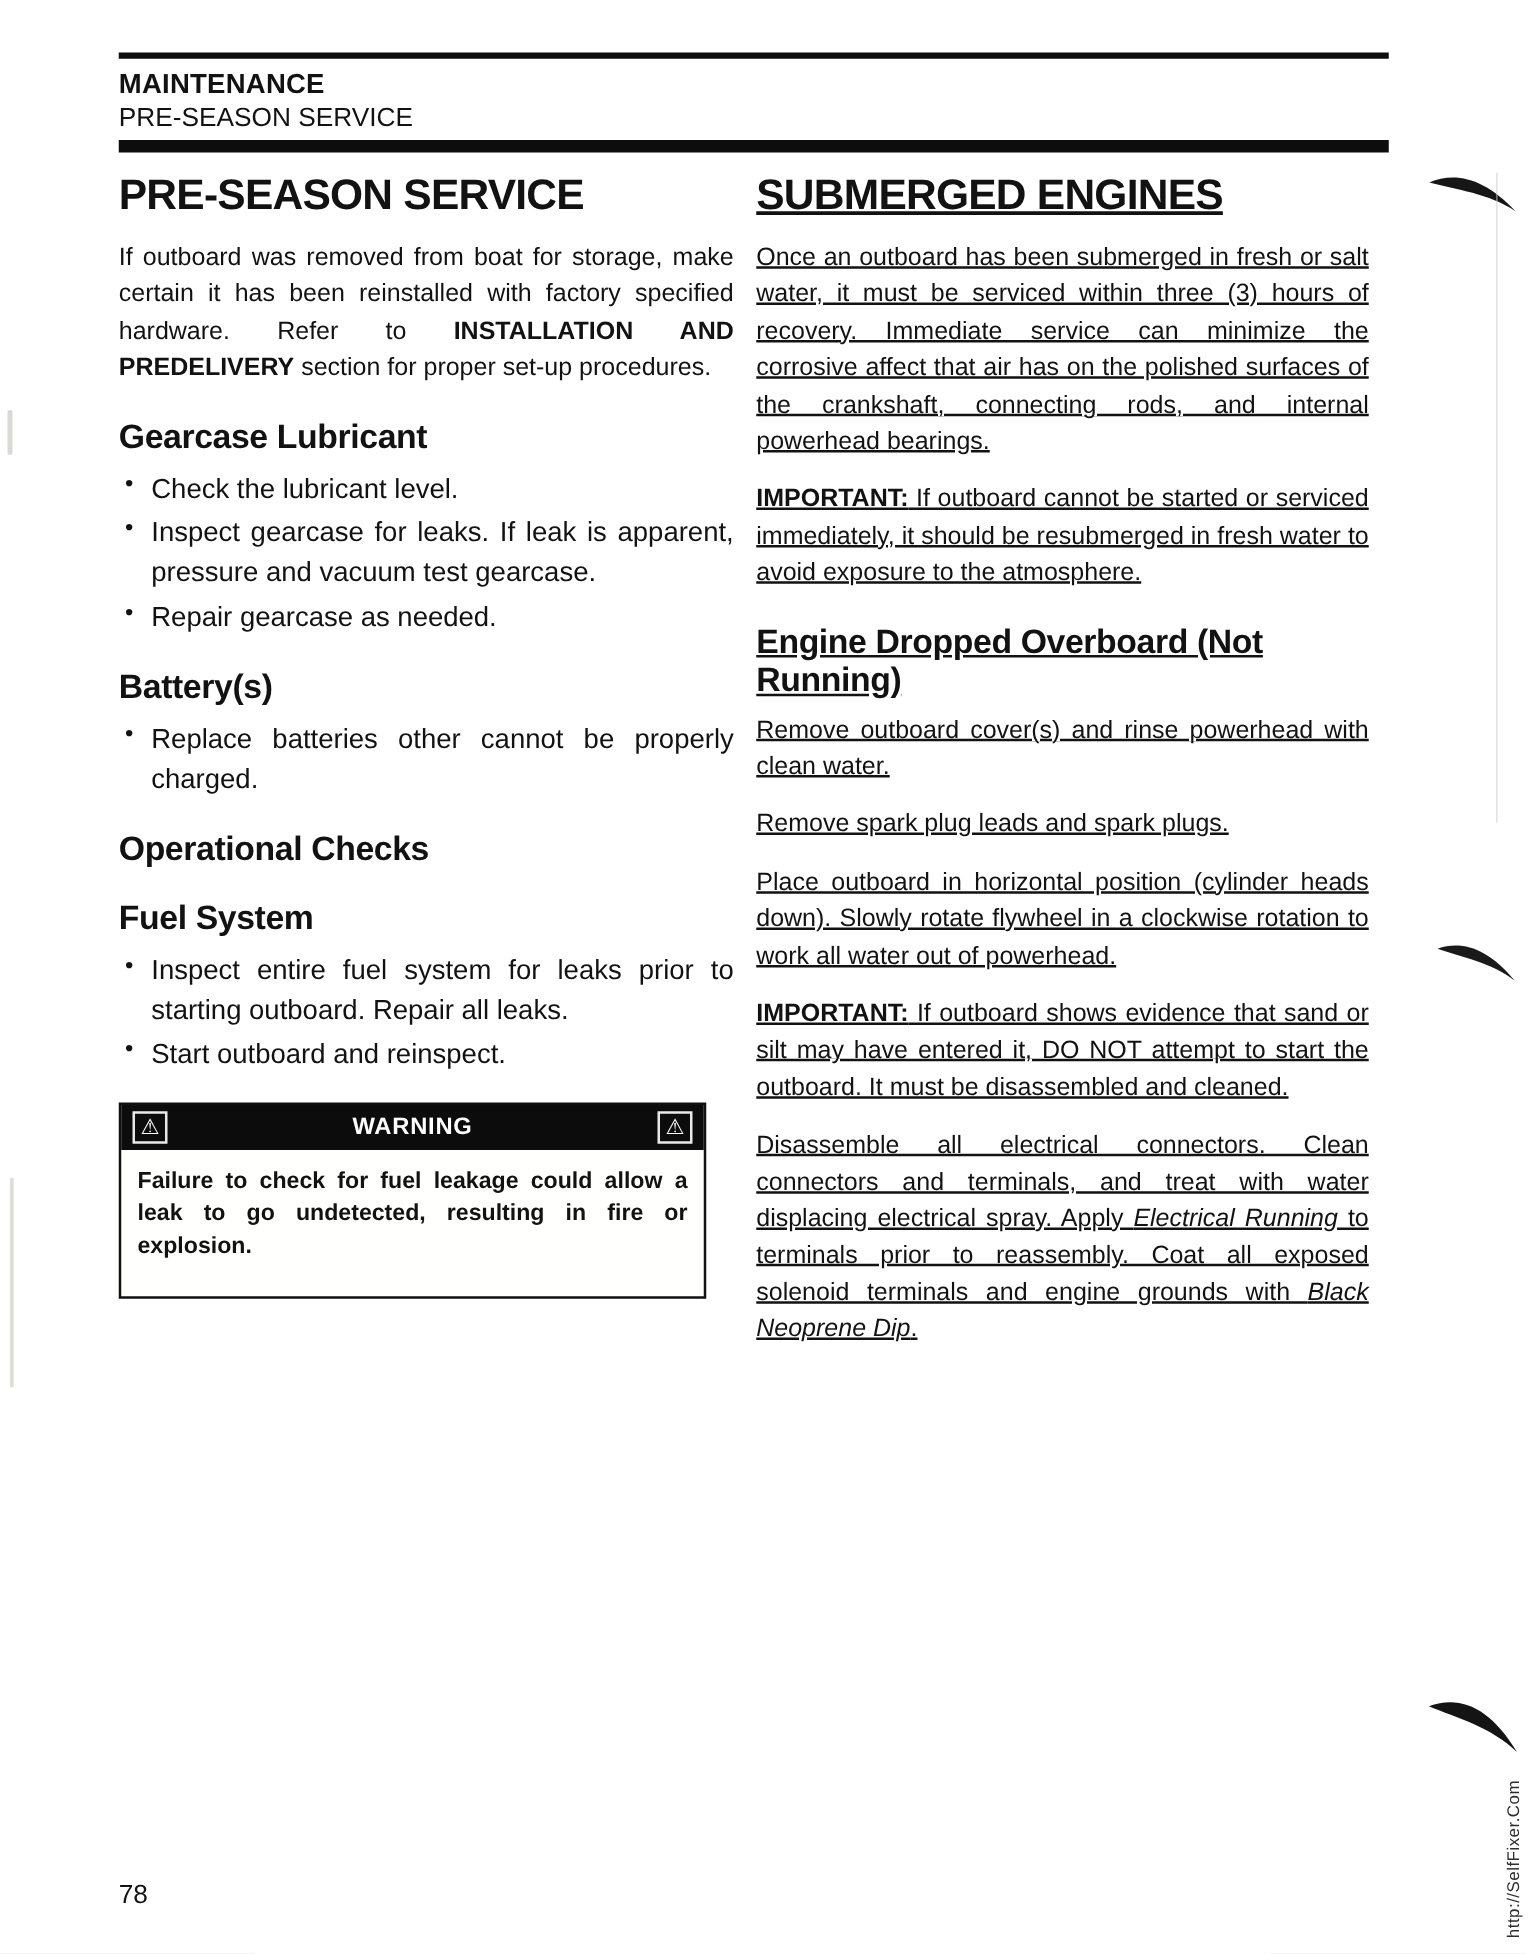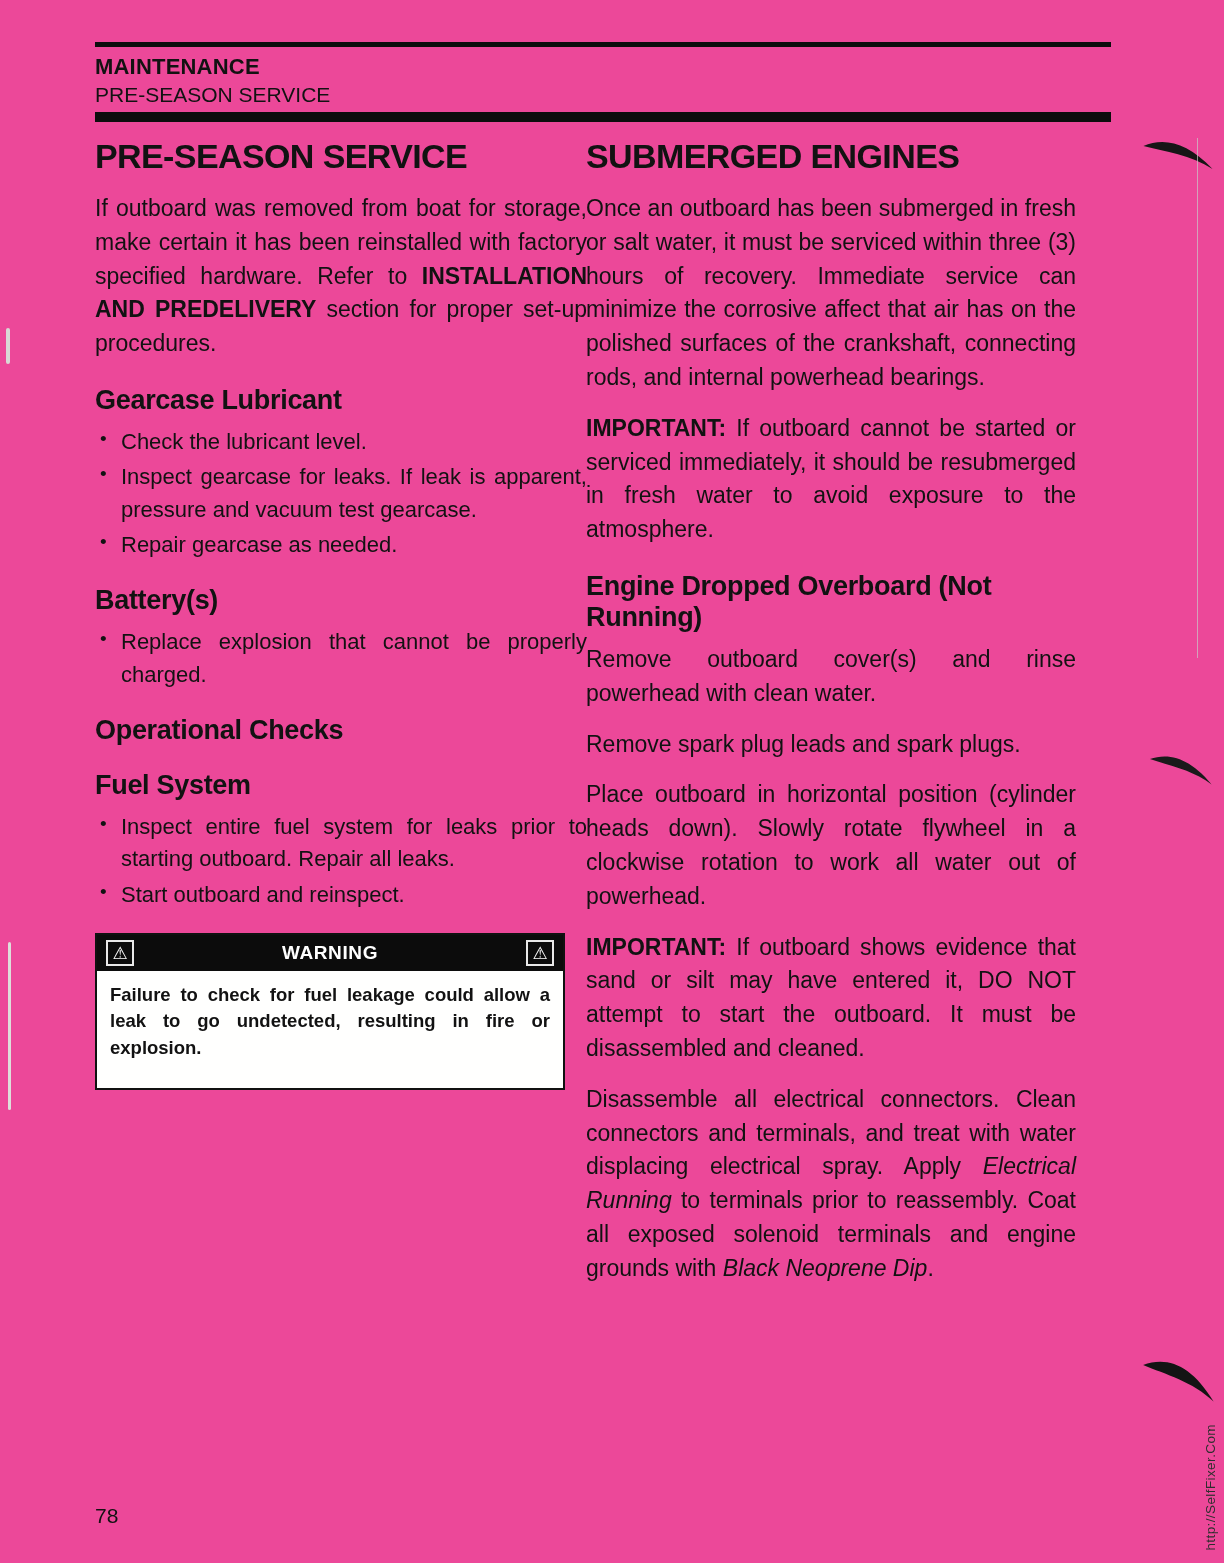--- a/index.html
+++ b/index.html
@@ -1,38 +1,38 @@
 <!DOCTYPE html>
 <html><head>
 <meta charset="utf-8">
 <style>
   html, body { margin:0; padding:0; background:#e8e8e8; }
   .page {
     position:relative;
     width:1224px; height:1563px;
-    background:#ec4899;
+    background:#ffffff;
     font-family:"Liberation Sans", sans-serif;
     color:#121212;
     overflow:hidden;
     margin:0 auto;
   }
   
   .rule-top   { position:absolute; left:95px; top:42px;  width:1016px; height:5px;  background:#0d0d0d; }
   .kicker     { position:absolute; left:95px; top:54px;  font-size:22px; font-weight:bold; letter-spacing:0.2px; }
   .subkicker  { position:absolute; left:95px; top:83px;  font-size:21px; }
   .rule-bottom{ position:absolute; left:95px; top:112px; width:1016px; height:10px; background:#0d0d0d; }
 
   
   .col { position:absolute; top:131px; }
   .col-left  { left:95px;  width:492px; }
-  .col-right { left:586px; width:490px; }
+  .col-right { left:605px; width:490px;text-decoration:underline; }
 
   h1 { font-size:34px; font-weight:bold; margin:6px 0 16px; letter-spacing:-0.6px; }
   h2 { font-size:27px; font-weight:bold; margin:24px 0 10px; letter-spacing:-0.3px; line-height:1.15; }
-  p.body { font-size:23px; line-height:1.47; text-align:justify; margin:0 0 17px; }
+  p.body { font-size:20px; line-height:1.47; text-align:justify; margin:0 0 17px; }
   p.body b { letter-spacing:0; }
 
   ul.bullets { list-style:none; margin:0 0 8px; padding:0; }
   ul.bullets li {
     position:relative; padding-left:26px;
     font-size:22px; line-height:1.47;
     text-align:justify; margin-bottom:3px;
   }
   ul.bullets li::before { content:"•"; position:absolute; left:5px; top:-1px; font-size:19px; }
 
@@ -86,21 +86,21 @@
 
     <h2>Gearcase Lubricant</h2>
     <ul class="bullets">
       <li>Check the lubricant level.</li>
       <li>Inspect gearcase for leaks. If leak is apparent, pressure and vacuum test gearcase.</li>
       <li>Repair gearcase as needed.</li>
     </ul>
 
     <h2>Battery(s)</h2>
     <ul class="bullets">
-      <li>Replace explosion that cannot be properly charged.</li>
+      <li>Replace batteries other cannot be properly charged.</li>
     </ul>
 
     <h2>Operational Checks</h2>
 
     <h2>Fuel System</h2>
     <ul class="bullets">
       <li>Inspect entire fuel system for leaks prior to starting outboard. Repair all leaks.</li>
       <li>Start outboard and reinspect.</li>
     </ul>
 

